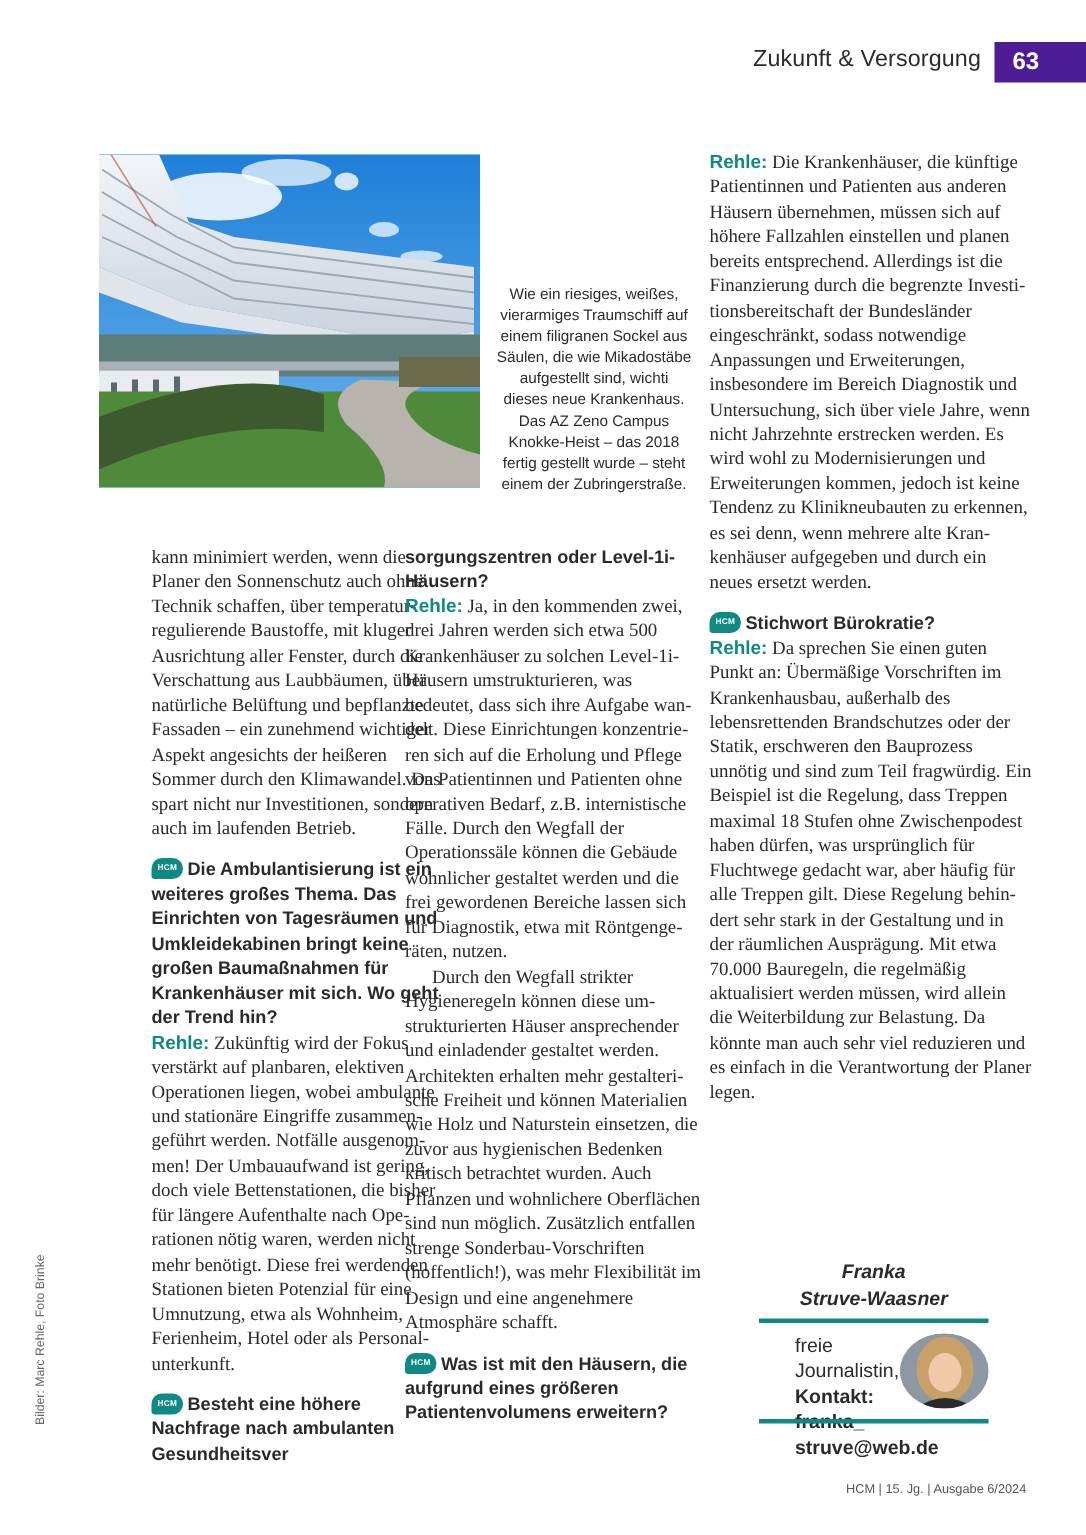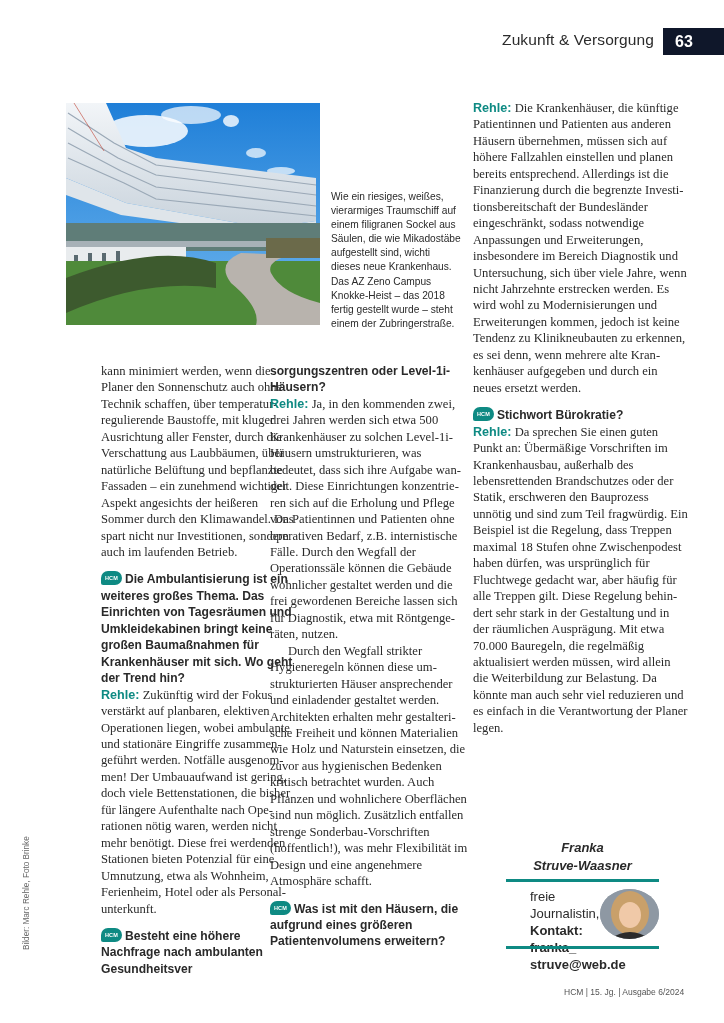--- a/index.html
+++ b/index.html
@@ -1,22 +1,22 @@
 <!DOCTYPE html>
 <html><head>
 <meta charset="utf-8">
 <style>
   html, body { margin:0; padding:0; background:#ffffff; }
   body { width:724px; height:1023px; position:relative; overflow:hidden; color:#2a2a2a; }
 
   .section-title { position:absolute; right:70px; top:31px; font-family:"Liberation Sans", sans-serif; font-size:15.5px; color:#2b2b2b; letter-spacing:0.1px; }
-  .page-num { position:absolute; left:663px; top:28px; width:61px; height:27px; background:#0f172a; color:#fff; font-family:"Liberation Sans", sans-serif; font-weight:bold; font-size:16px; line-height:27px; text-indent:12px; }
+  .page-num { position:absolute; left:663px; top:28px; width:61px; height:27px; background:#4c1d95; color:#fff; font-family:"Liberation Sans", sans-serif; font-weight:bold; font-size:16px; line-height:27px; text-indent:12px; }
 
   .photo { position:absolute; left:66px; top:103px; width:254px; height:222px; overflow:hidden; background:#2f8fe0; }
-  .caption { position:absolute; left:331px; top:190px; width:130px; font-family:"Liberation Sans", sans-serif; font-size:10.2px; line-height:14.1px; color:#2a2a2a; }
+  .caption { position:absolute; left:331px; top:190px; width:130px; font-family:"Liberation Sans", sans-serif; font-size:10.2px; line-height:14.1px; color:#2a2a2a;text-align:center; }
 
   .col { position:absolute; width:200px; font-family:"Liberation Serif", serif; font-size:12.6px; line-height:16.45px; color:#2a2a2a; }
   .col p { margin:0; }
   .col .q { font-family:"Liberation Sans", sans-serif; font-weight:bold; font-size:12.1px; color:#2a2a2a; }
   .col .sp { height:11px; }
   .rehle { font-family:"Liberation Sans", sans-serif; font-weight:bold; color:#0e8a83; }
   .indent { text-indent:18px; }
   .hcm { display:inline-block; width:21px; height:14px; background:#0e8a83; border-radius:10px 10px 10px 3px; color:#fff; font-family:"Liberation Sans", sans-serif; font-size:5.5px; font-weight:bold; line-height:14px; text-align:center; vertical-align:3px; margin-right:3px; letter-spacing:0.2px; }
 
   .credit { position:absolute; left:22px; top:850px; width:120px; height:12px; transform-origin:0 0; transform:rotate(-90deg) translate(-100px,0); font-family:"Liberation Sans", sans-serif; font-size:8.2px; color:#666; white-space:nowrap; }

